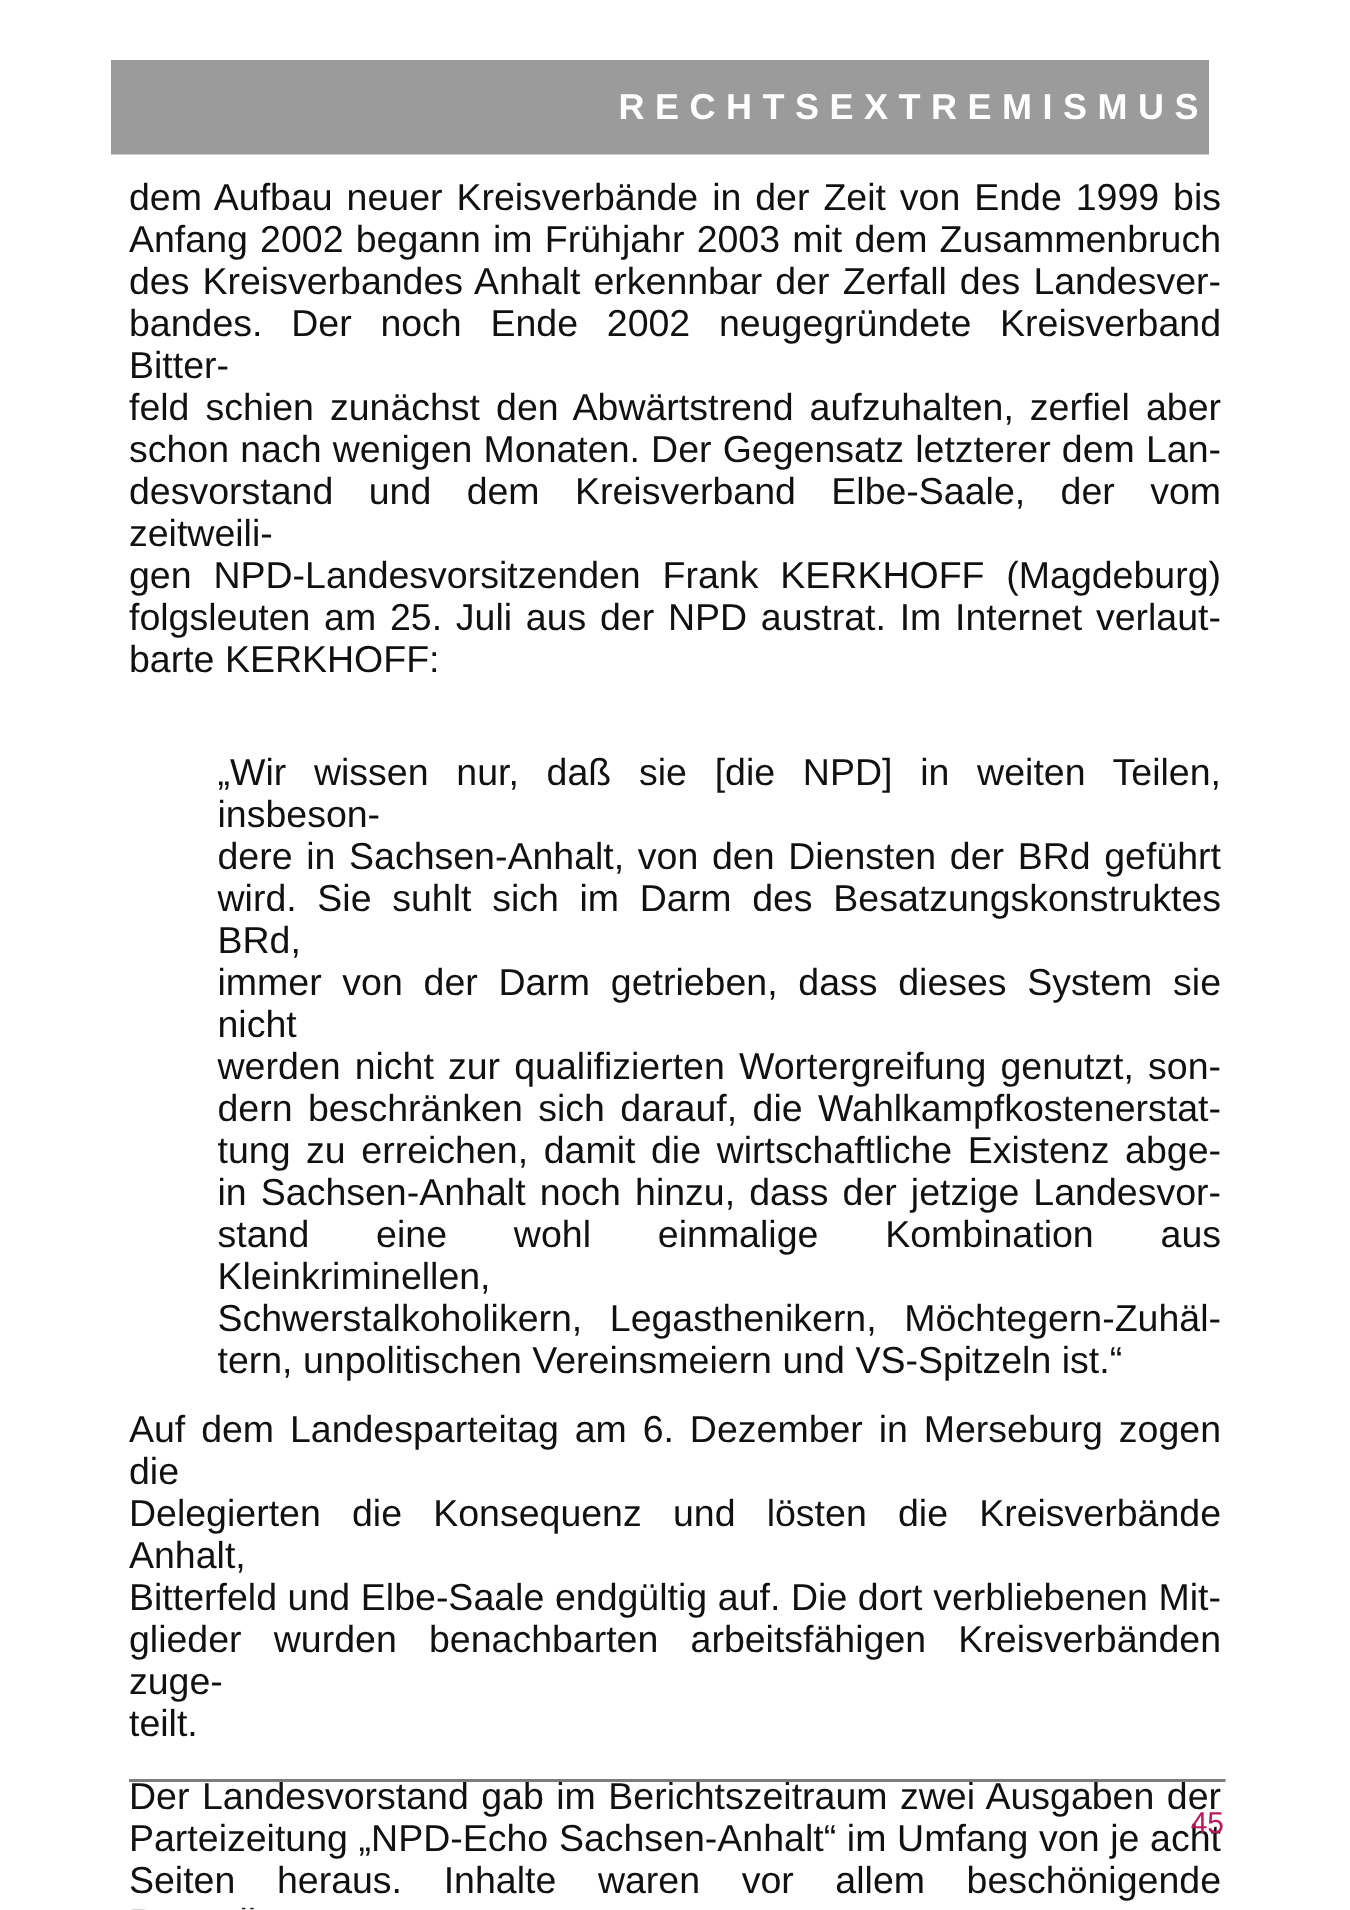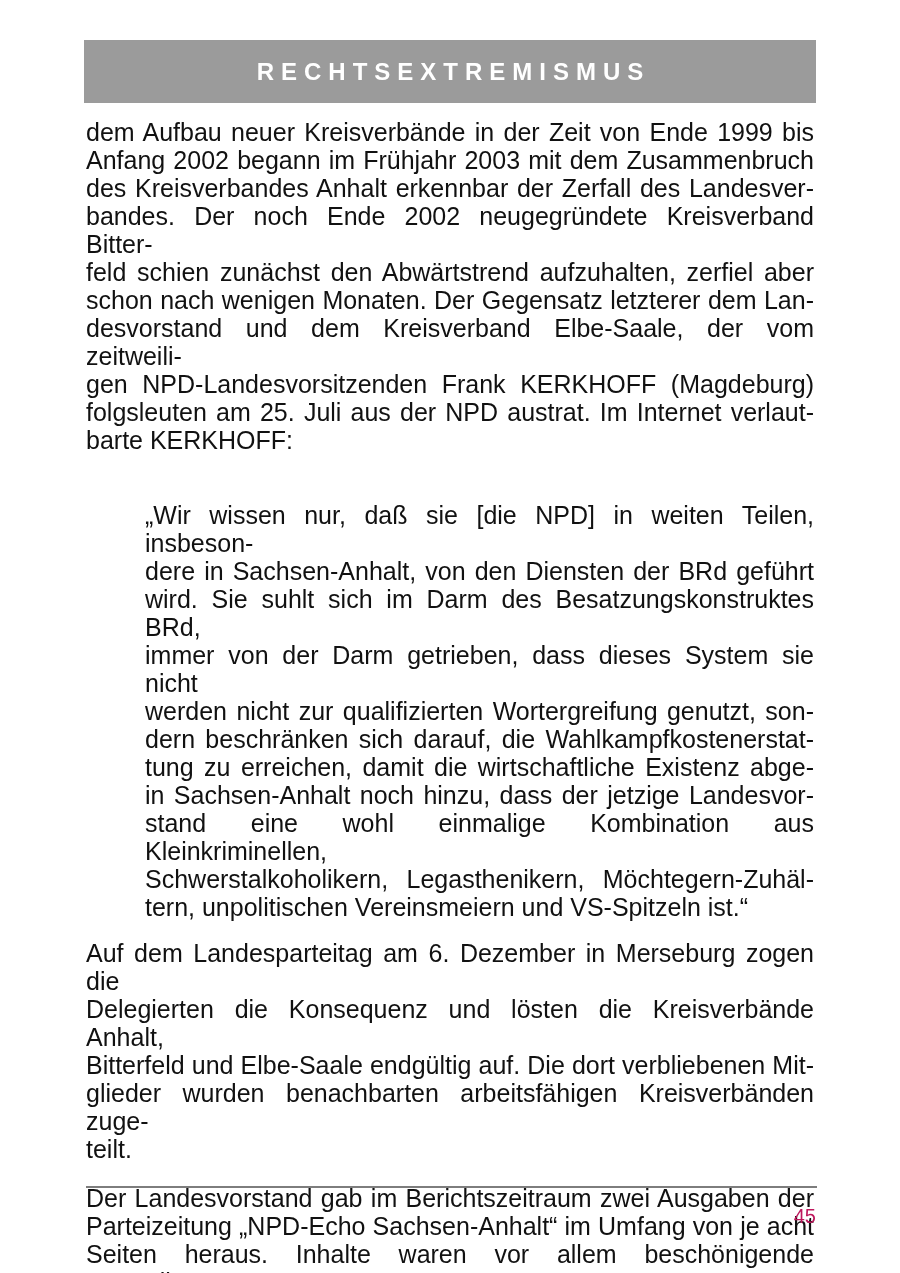--- a/index.html
+++ b/index.html
@@ -11,28 +11,28 @@
     position: relative;
     width: 900px;
     height: 1273px;
     background: #ffffff;
     font-family: "Liberation Sans", sans-serif;
     color: #111111;
     overflow: hidden;
   }
   .header-bar {
     position: absolute;
-    left: 84px;
+    left: 74px;
     top: 40px;
     width: 732px;
     height: 63px;
     background: #9b9b9b;
     display: flex;
     align-items: center;
-    justify-content: center;
+    justify-content: flex-end;
   }
   .header-title {
     color: #ffffff;
     font-size: 24px;
     font-weight: bold;
     letter-spacing: 7px;
     text-indent: 7px;
     white-space: nowrap;
   }
   .body-text {

